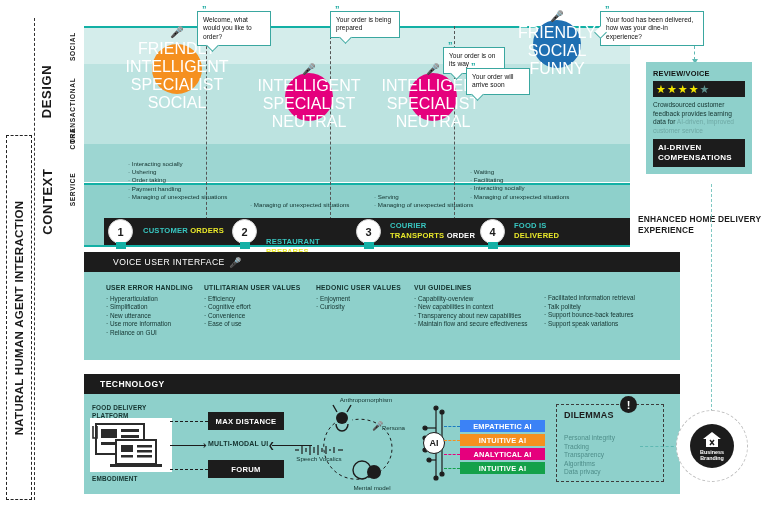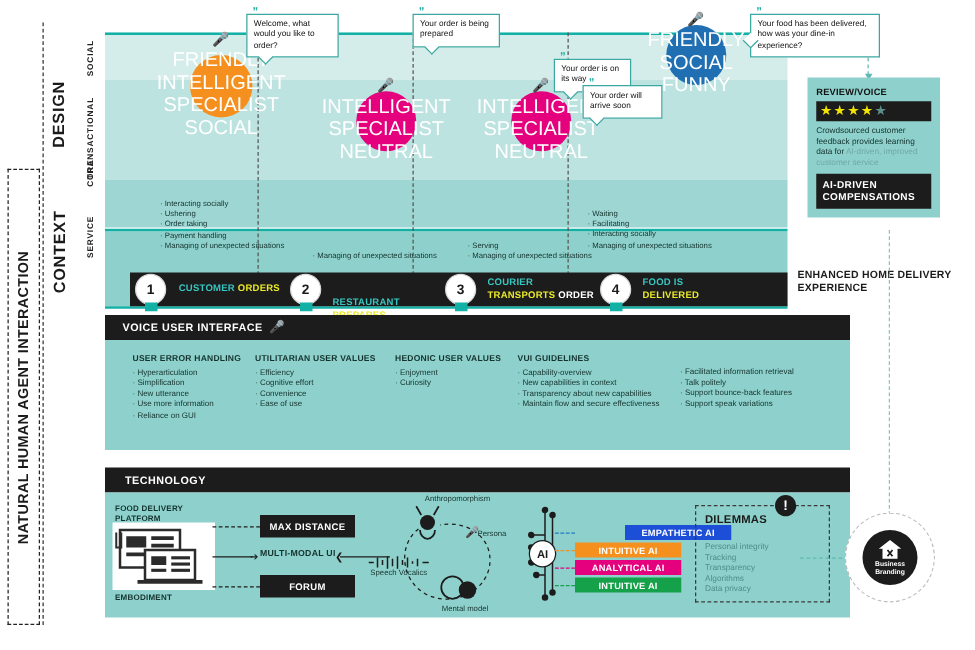--- a/index.html
+++ b/index.html
@@ -133,21 +133,21 @@
   #review-arrow:after {
     content:""; position:absolute; bottom:-4px; left:-3px;
     border-left:3.5px solid transparent; border-right:3.5px solid transparent;
     border-top:5px solid #5fb9b3;
   }
   #enhanced { left: 638px; top: 214px; font-size:8.4px; font-weight:bold; line-height:11px; color:#1c1c1c; letter-spacing:.2px; }
 
   
   #vui-header { left: 84px; top: 252px; width: 596px; height: 20px; background:#1c1c1c;
                 display:flex; align-items:center; padding-left:14px; gap:5px; }
-  #vui-header .ttl { color:#fff; font-size:8.6px; font-weight:bold; letter-spacing:.4px; }
+  #vui-header .ttl { color:#fff; font-size:8.6px; font-weight:normal; letter-spacing:.4px;margin-left:15px; }
   #vui-header .mic { color:#fff; font-size:10px; }
   #vui-body { left: 84px; top: 272px; width: 596px; height: 88px; background:#8ed0cb; }
   .vui-col { position:absolute; top:12px; font-size:6.4px; line-height:8.6px; color:#14332f; }
   .vui-col h4 { font-size:6.8px; font-weight:bold; color:#14332f; margin-bottom:2px; letter-spacing:.2px; }
   .vui-col div { white-space:nowrap; }
 
   
   #tech-header { left: 84px; top: 374px; width: 596px; height: 20px; background:#1c1c1c;
                  display:flex; align-items:center; padding-left:16px; }
   #tech-header .ttl { color:#fff; font-size:8.6px; font-weight:bold; letter-spacing:.4px; }
@@ -495,21 +495,21 @@
       <line x1="10" y1="56" x2="16" y2="56"></line>
         <circle cx="9" cy="56" r="2" fill="#1c1c1c"></circle>
       <circle cx="16" cy="4" r="2" fill="#1c1c1c"></circle>
         <circle cx="16" cy="74" r="2" fill="#1c1c1c"></circle>
       <circle cx="22" cy="8" r="2" fill="#1c1c1c"></circle>
         <circle cx="22" cy="70" r="2" fill="#1c1c1c"></circle>
     </g>
   </svg>
   <div id="ai-node" style="left:423px; top:432px;">AI</div>
 
-  <div class="ai-bar" style="left:460px; top:420px; background:#1d4ed8;margin-left:40px;">EMPATHETIC AI</div>
+  <div class="ai-bar" style="left:460px; top:420px; background:#3b82f6;">EMPATHETIC AI</div>
   <div class="ai-bar" style="left:460px; top:434px; background:#f5901f;">INTUITIVE AI</div>
   <div class="ai-bar" style="left:460px; top:448px; background:#e5007d;">ANALYTICAL AI</div>
   <div class="ai-bar" style="left:460px; top:462px; background:#14a14a;">INTUITIVE AI</div>
   <div class="dashline" style="left:444px; top:426px; width:16px; border-color:#1b7cc1;"></div>
   <div class="dashline" style="left:444px; top:440px; width:16px; border-color:#f5901f;"></div>
   <div class="dashline" style="left:444px; top:454px; width:16px; border-color:#e5007d;"></div>
   <div class="dashline" style="left:444px; top:468px; width:16px; border-color:#14a14a;"></div>
 
   <div id="dilemmas-box"></div>
   <div id="excl">!</div>

